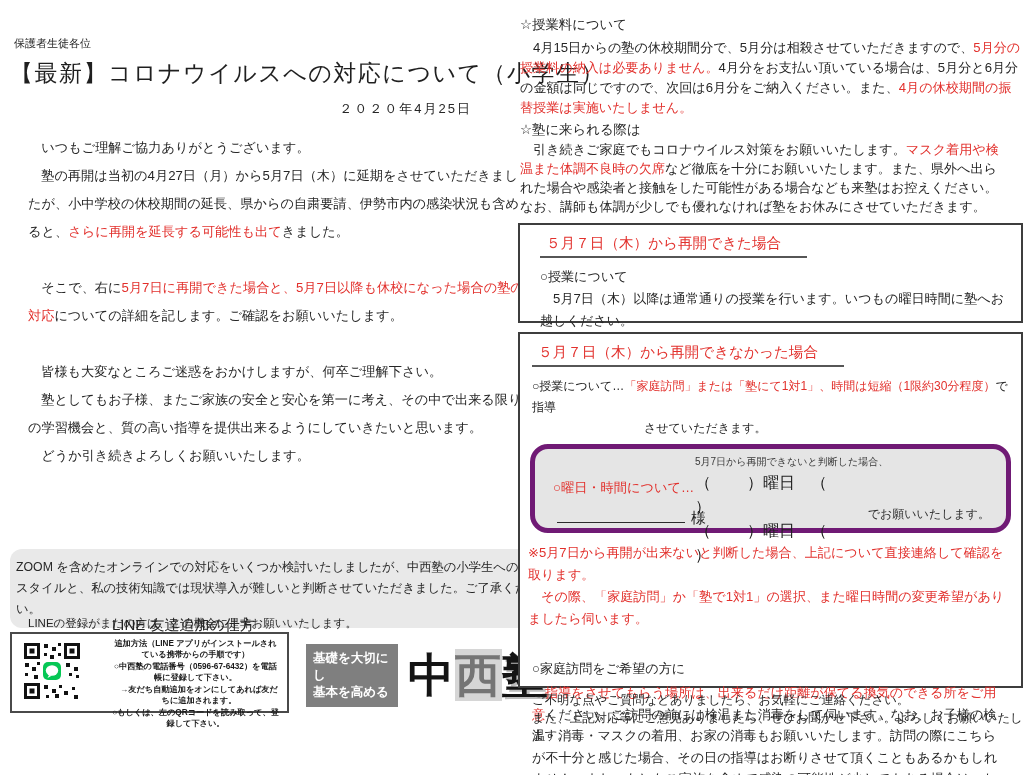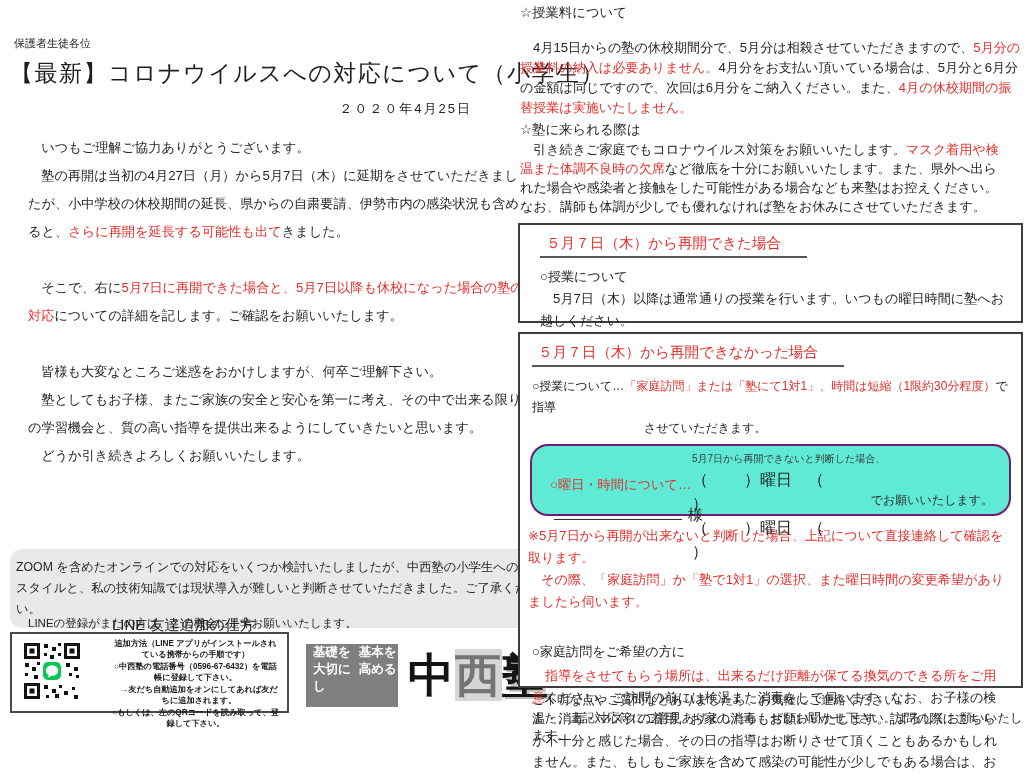--- a/index.html
+++ b/index.html
@@ -38,49 +38,49 @@
   #line-box .qr-wrap { flex:0 0 auto; margin-right:10px; }
   #line-box .line-texts { flex:1 1 auto; }
   #line-box .lb-title { font-size:15px; margin-bottom:3px; color:#222; }
   #line-box .lb-line { font-size:8.2px; font-weight:bold; line-height:11.5px; color:#1a1a1a;text-align:center; }
   #line-box .lb-line.ind { padding-left:7px; }
 
   #logo { left:306px; top:644px; display:flex; align-items:center; }
   #logo .slogan {
     width:92px; height:63px; background:#7f7f7f; color:#fff;
     font-size:12.5px; font-weight:bold; line-height:17px;
-    display:flex; flex-direction:row; justify-content:center;
+    display:flex; flex-direction:column; justify-content:center;
     padding-left:7px; margin-right:10px;
   }
   #logo .name { font-size:46px; font-weight:bold; color:#141414; letter-spacing:1px; }
   #logo .name .mid { color:#757575; background:#d6d6d6; }
   #logo .name .last { text-shadow:3px 2px 0 #bdbdbd; }
 
   
   .r-head { font-size:13.4px; }
-  #fees-head  { left:520px; top:4px; }
+  #fees-head  { left:520px; top:16px; }
   #fees-body  { left:520px; top:38px; width:503px; font-size:13.1px; line-height:20px; }
   #visit-head { left:520px; top:121px; }
   #visit-body { left:520px; top:140px; width:490px; font-size:13.1px; line-height:19px; }
 
   .case-box { border:2px solid #3d3d3d; background:#fff; }
   #box1 { left:518px; top:223px; width:505px; height:100px;padding-left:8px; }
   #box2 { left:518px; top:332px; width:505px; height:356px; }
 
   .case-heading {
     display:inline-block; margin:9px 0 0 12px; padding:0 26px 3px 6px;
     font-size:14.6px; color:#e2302c; border-bottom:2.5px solid #565656;
   }
   #box1 .case-body { margin:8px 12px 0 12px; font-size:13.1px; line-height:22px; }
   #box2 .lesson-line { margin:9px 12px 0 12px; font-size:12px; line-height:21px; }
   #box2 .lesson-indent { display:inline-block; margin-left:112px; }
 
   .form-box {
-    position:relative; margin:5px 10px 0 10px; height:72px;
-    border:2px solid #701a75; border-radius:18px; background:#5eead4;
+    position:relative; margin:5px 10px 0 10px; height:89px;
+    border:5px solid #701a75; border-radius:18px; background:#e5e5e5;
   }
   .form-cond { position:absolute; left:160px; top:6px; font-size:10px; color:#3a3a3a; }
   .form-label { position:absolute; left:18px; top:30px; font-size:13.2px; }
   .form-rows { position:absolute; left:160px; top:22px; font-size:16px; line-height:24px; color:#222; }
   .form-rows .sp-s { display:inline-block; width:36px; }
   .form-rows .sp-l { display:inline-block; width:178px; }
   .form-name { position:absolute; left:22px; top:60px; font-size:15px; color:#222; }
   .form-name .uline { display:inline-block; width:128px; border-bottom:1.5px solid #2b2b2b; height:14px; margin-right:6px; }
   .form-footer { position:absolute; right:16px; bottom:5px; font-size:12px; color:#2e2e2e; }
 

